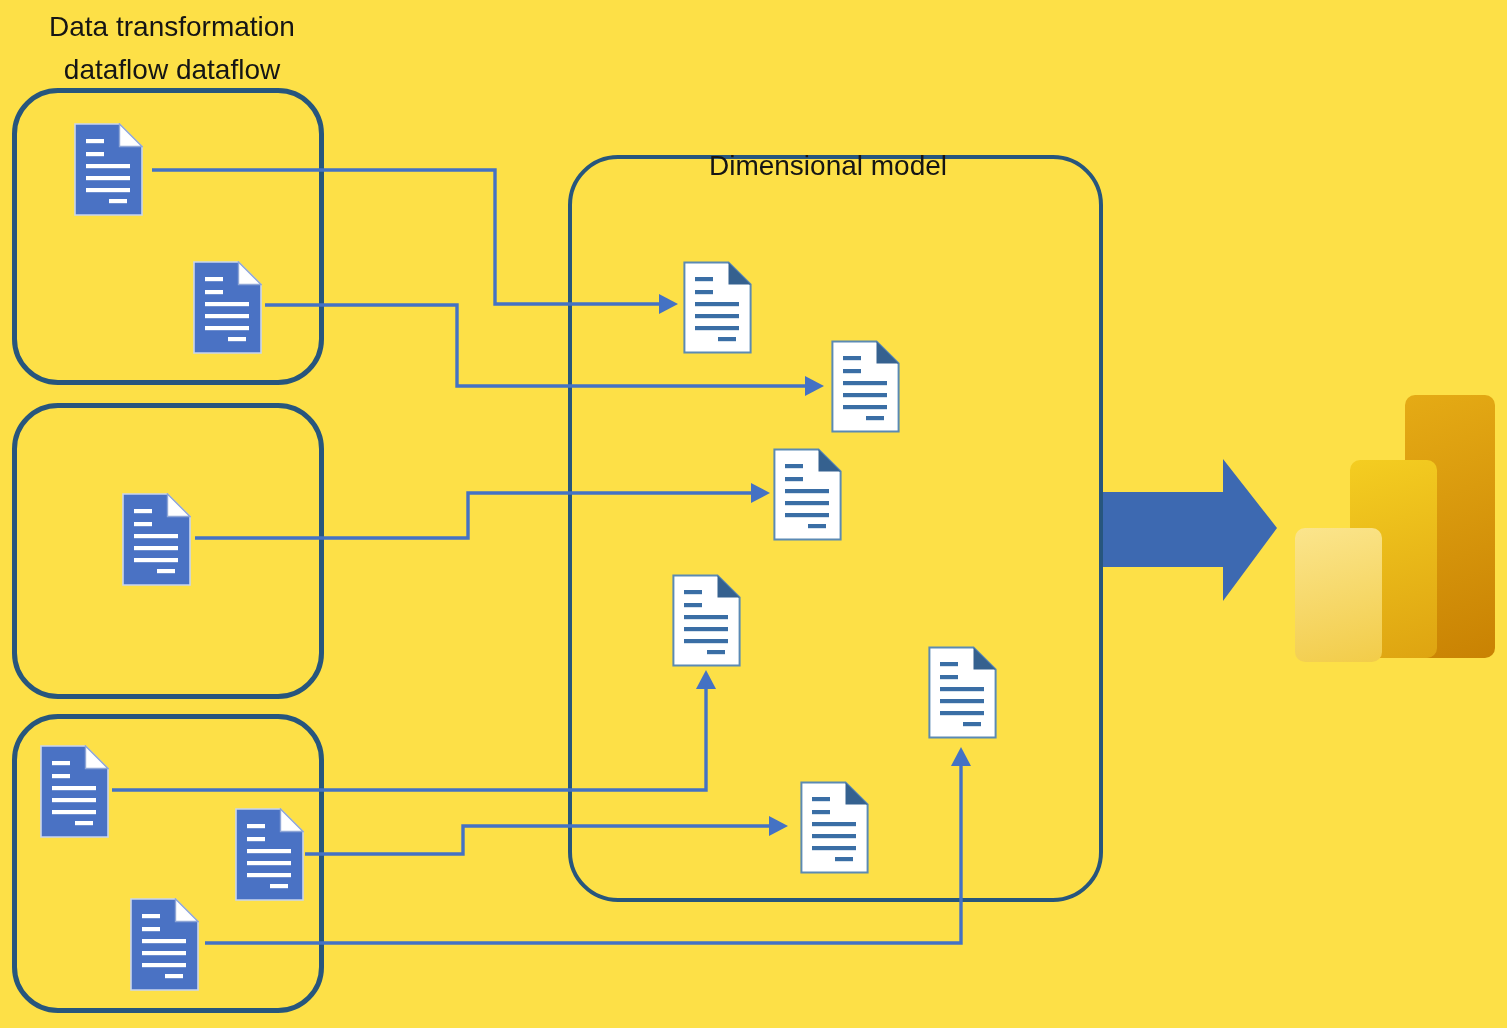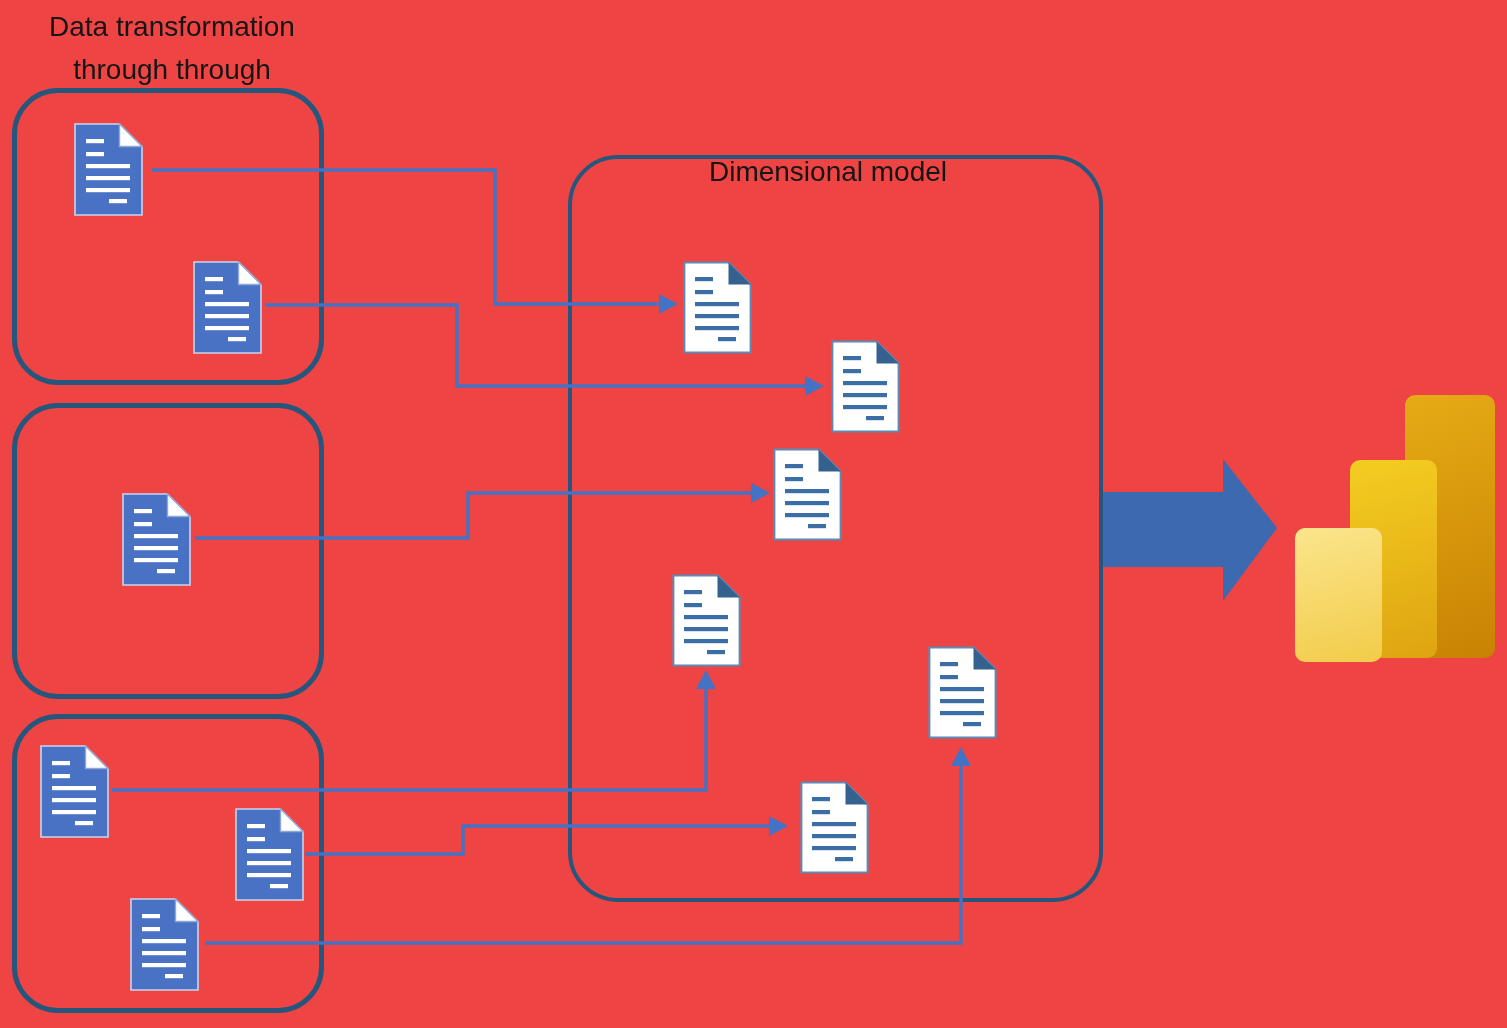--- a/index.html
+++ b/index.html
@@ -14,21 +14,21 @@
     --powerbi-light-1:#FBE58D;
     --powerbi-light-2:#F2CC49;
     --powerbi-mid-1:#F4CD21;
     --powerbi-mid-2:#DEA411;
     --powerbi-dark-1:#E5AB15;
     --powerbi-dark-2:#C98203;
     --title-text:#151515;
   }
   html,body{margin:0;padding:0;background:#fff;}
   .canvas{
-    position:relative;width:1507px;height:1028px;background:#ef4444;
+    position:relative;width:1507px;height:1028px;background:#fde047;
     font-family:"Liberation Sans", sans-serif;overflow:hidden;
   }
   .group-box{
     position:absolute;border:5px solid var(--box-border);
     border-radius:46px;background:transparent;box-sizing:border-box;z-index:1;
   }
   .model-box{border-width:4px;border-radius:50px;}
   .title{
     position:absolute;text-align:center;font-size:28px;line-height:43px;
     color:var(--title-text);z-index:7;white-space:nowrap;
@@ -44,24 +44,24 @@
   .pbi-small{left:1295px;top:528px;width:87px;height:134px;z-index:4;
     background:linear-gradient(165deg,var(--powerbi-light-1),var(--powerbi-light-2));}
 </style>
 </head>
 <body>
 
 <div class="canvas">
 
   <div class="title" style="left:12px;top:5px;width:320px;">
     <span>Data transformation</span><br>
-    <span>through through</span>
+    <span>dataflow dataflow</span>
   </div>
 
-  <div class="title" style="left:593px;top:150px;width:470px;">
+  <div class="title" style="left:593px;top:144px;width:470px;">
     <span>Dimensional model</span><br>
   </div>
 
   <div class="group-box" style="left:12px;top:88px;width:312px;height:297px;"></div>
   <div class="group-box" style="left:12px;top:403px;width:312px;height:296px;"></div>
   <div class="group-box" style="left:12px;top:714px;width:312px;height:299px;"></div>
 
   <div class="group-box model-box" style="left:568px;top:155px;width:535px;height:747px;"></div>
 
   <div class="doc solid" style="left:74px;top:123px;">

